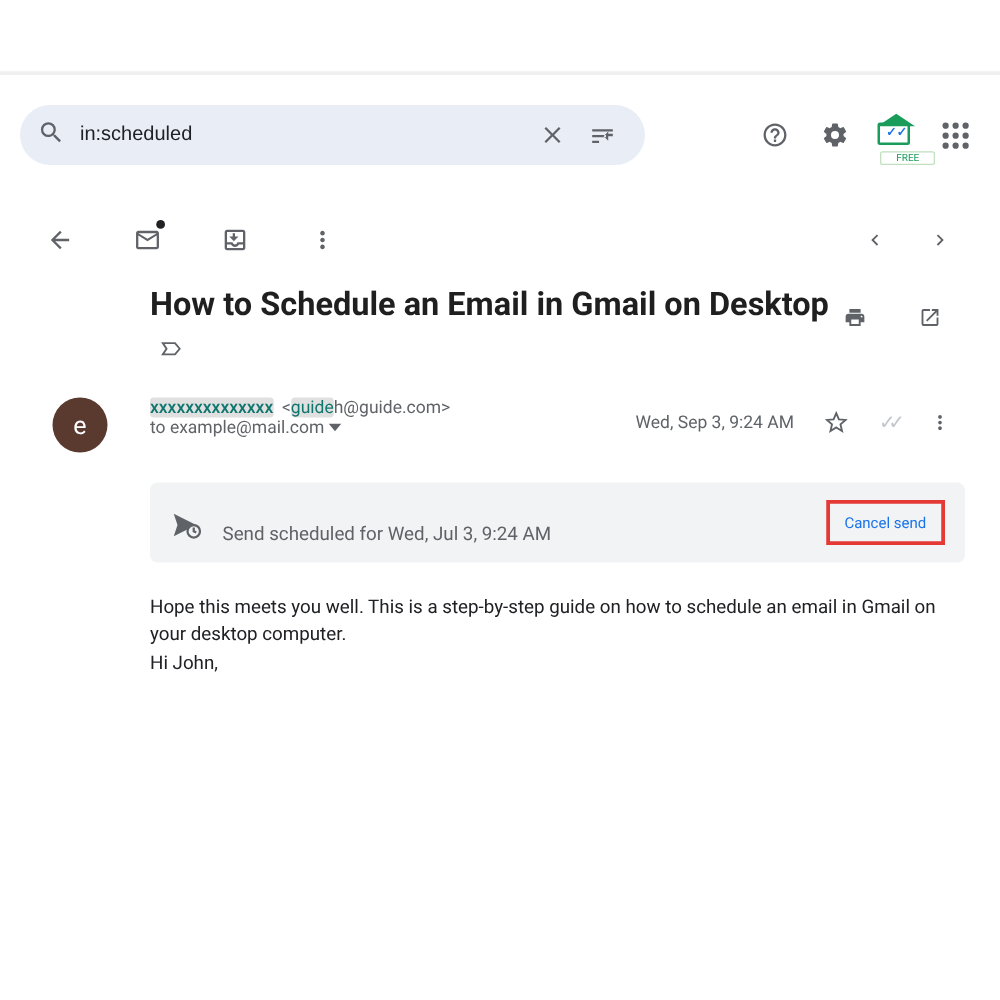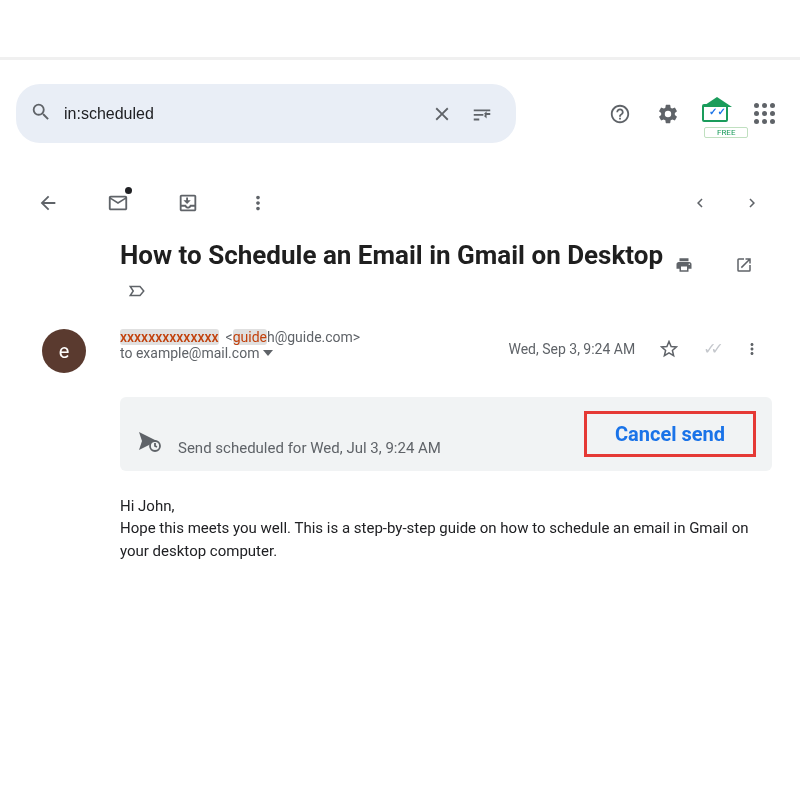--- a/index.html
+++ b/index.html
@@ -17,21 +17,21 @@
     margin-bottom: 24px;
   }
   .header-row {
     display: flex;
     align-items: center;
     padding: 0 16px;
     gap: 8px;
   }
   .search-bar {
     flex: 0 0 500px;
-    height: 59px;
+    height: 48px;
     background: #e9eef6;
     border-radius: 24px;
     display: flex;
     align-items: center;
     padding: 0 14px;
     color: #5f6368;
   }
   .search-bar .si { margin-right: 10px; }
   .search-text {
     flex: 1;
@@ -118,37 +118,37 @@
   }
   .avatar {
     width: 44px; height:44px; border-radius:50%; background:#5a3a2f; color:#fff;
     display:flex; align-items:center; justify-content:center; font-size:20px;
     margin-left: 14px;
     margin-right: 34px;
     flex-shrink: 0;
   }
   .sender-info { flex:1; font-size:14px; color:#5f6368; }
   .sender-name { color:#1f1f1f; font-weight:500; }
-  .redact { display:inline-block; background:#e0e0e0; color:#c2410c; border-radius:3px; }
+  .redact { display:inline-block; background:#e0e0e0; color:#0f766e; border-radius:3px; }
   .to-line { margin-top:0; display:flex; align-items:center; gap:4px;text-align:center; }
   .msg-meta { display:flex; align-items:center; gap:14px; color:#5f6368; font-size:14px; }
   .double-check { color:#c4c7cc; letter-spacing:-6px; font-size:16px; }
   .sched-bar {
     margin: 24px 0 24px 92px;
     background:#f1f3f4;
     border-radius: 6px;
     display:flex;
     align-items:flex-end;
     padding: 14px 16px;
     gap: 16px;
   }
   .sched-text { flex:1; color:#5f6368; font-size:15px; }
   .cancel-send {
-    color:#1a73e8; font-size:20px; font-weight:700; cursor:pointer;
-    border: 3px solid #e53935; padding: 8px 28px;
+    color:#1a73e8; font-size:12px; font-weight:400; cursor:pointer;
+    border: 3px solid #e53935; padding: 8px 12px;
   }
   .body-text {
     margin-left: 92px;
     font-size: 15px;
     color:#202124;
     line-height:1.5;
   }
   .triangle-down {
     width:0; height:0; border-left:5px solid transparent; border-right:5px solid transparent; border-top:6px solid #5f6368;
   }
@@ -307,17 +307,17 @@
         <path d="M2 3l18 9L2 21l3-9-3-9z" fill="#5f6368" stroke="none"></path>
         <circle cx="18" cy="17" r="5" fill="#f1f3f4" stroke="#5f6368"></circle>
         <path d="M18 14v3l2 1" stroke="#5f6368"></path>
       </svg>
     </span>
     <span class="sched-text">Send scheduled for Wed, Jul 3, 9:24 AM</span>
     <span class="cancel-send">Cancel send</span>
   </div>
 
   <div class="body-text">
+    <div>Hope this meets you well. This is a step-by-step guide on how to schedule an email in Gmail on your desktop computer.</div>
     <div>Hi John,</div>
-    <div>Hope this meets you well. This is a step-by-step guide on how to schedule an email in Gmail on your desktop computer.</div>
   </div>
 
 </div>
 
 </body></html>

